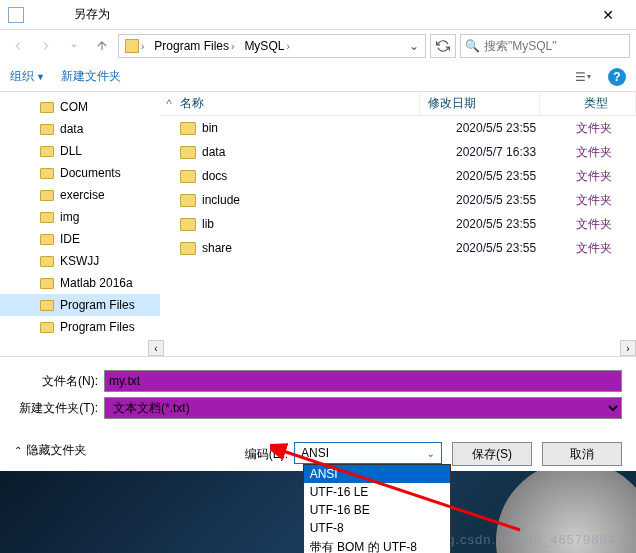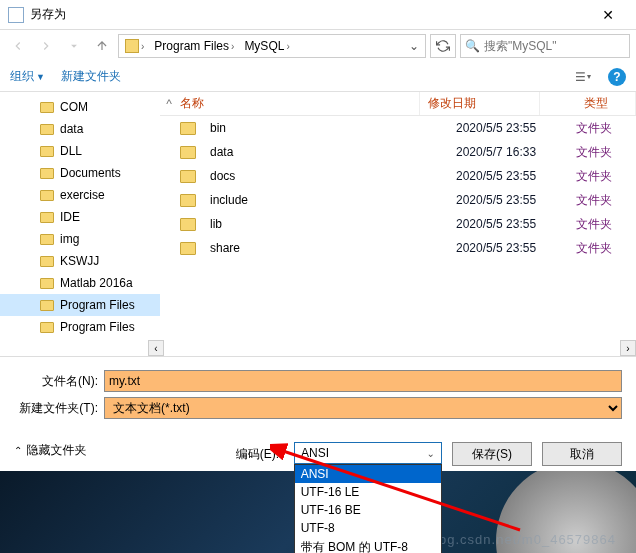--- a/index.html
+++ b/index.html
@@ -1,18 +1,18 @@
 <!DOCTYPE html>
 <html><head>
 <meta charset="utf-8">
 <style>
 * { box-sizing: border-box; margin: 0; padding: 0; font-family: "Microsoft YaHei", "Segoe UI", sans-serif; font-size: 12px; }
 body { background: #fff; width: 636px; height: 553px; overflow: hidden; position: relative; }
 
-.title-bar { height: 30px; display: flex; align-items: center; padding: 0 8px; border-bottom: 1px solid #ddd; }
+.title-bar { height: 30px; display: flex; align-items: center; padding: 0 8px; border-bottom: 1px solid #ddd; gap: 44px; }
 .title-bar .doc-icon { width: 16px; height: 16px; margin-right: 6px; display:inline-block; border:1px solid #88aacc; background:#fff; }
 .title-bar .title { flex: 1; }
 .title-bar .close { width: 40px; text-align: center; font-size: 14px; cursor: pointer; }
 
 .nav-row { height: 32px; display: flex; align-items: center; padding: 0 6px; gap: 4px; }
 .nav-btn { width: 24px; height: 24px; display:flex; align-items:center; justify-content:center; color:#888; cursor:pointer; }
 .nav-btn.disabled { color:#ccc; }
 .nav-btn svg { width:14px; height:14px; }
 
 .path-bar { flex:1; height:24px; border:1px solid #ccc; display:flex; align-items:center; padding:0 2px; gap:2px; background:#fff; }
@@ -34,45 +34,45 @@
 .help-icon { width:18px; height:18px; border-radius:50%; background:#1a8fd8; color:#fff; display:flex; align-items:center; justify-content:center; font-weight:bold; cursor:pointer; }
 
 .body-area { display:flex; height:264px; position:relative; }
 .sidebar { width:160px; overflow:hidden; padding:4px 0; position:relative; }
 .side-item { display:flex; align-items:center; height:22px; padding-left:40px; gap:6px; cursor:pointer; white-space:nowrap; overflow:hidden; }
 .side-item.sel { background:#cde8ff; }
 .side-item .ficon { width:14px; height:11px; background:#f7d774; border:1px solid #c9a63a; display:inline-block; border-radius:1px; }
 
 .filepane { flex:1; position:relative; }
 .fp-header { display:flex; height:24px; align-items:center; border-bottom:1px solid #e8e8e8; }
-.fp-header .col { padding:0 8px; color:#c2410c; border-right:1px solid #eee; height:100%; display:flex; align-items:center; }
+.fp-header .col { padding:0 8px; color:#0c4a6e; border-right:1px solid #eee; height:100%; display:flex; align-items:center; }
 .col-name { flex:1; padding-left:20px !important; }
 .col-date { width:120px; }
 .col-type { width:60px;margin-left:36px; }
 .fp-up { position:absolute; left:0; top:0; width:18px; height:24px; display:flex; align-items:center; justify-content:center; color:#777; cursor:pointer; }
 
 .fp-row { display:flex; height:24px; align-items:center; cursor:pointer; }
-.fp-row .c-name { flex:1; display:flex; align-items:center; padding-left:20px; gap:14px; }
+.fp-row .c-name { flex:1; display:flex; align-items:center; padding-left:20px; gap:6px; }
 .fp-row .c-date { width:120px; color:#0f172a; }
 .fp-row .c-type { width:60px; color:#701a75; }
 .fp-row .ficon { width:16px; height:13px; background:#f7d774; border:1px solid #c9a63a; display:inline-block; border-radius:1px; }
 
 .scroll-left { position:absolute; left:148px; bottom:0; width:16px; height:16px; border:1px solid #ccc; display:flex; align-items:center; justify-content:center; font-size:10px; cursor:pointer; background:#f0f0f0; }
 .scroll-right { position:absolute; right:0; bottom:0; width:16px; height:16px; border:1px solid #ccc; display:flex; align-items:center; justify-content:center; font-size:10px; cursor:pointer; background:#f0f0f0; }
 
 .form-area { border-top:1px solid #ddd; padding:8px 14px; }
 .form-row { display:flex; align-items:center; margin:5px 0; }
 .form-row label { width:90px; text-align:right; padding-right:6px; }
-.form-row input, .form-row select { flex:1; height:22px; border:1px solid #888; padding:0 4px; background:#fdba74; }
+.form-row input, .form-row select { flex:1; height:22px; border:1px solid #888; padding:0 4px; background:#a21caf; }
 
 .bottom-row { display:flex; align-items:flex-start; padding:10px 14px 0 14px; gap:10px; }
 .hide-folders { display:flex; align-items:center; gap:4px; cursor:pointer; }
 .hide-folders .chev { font-size:10px; }
 .bottom-spacer { flex:1; }
-.enc-wrap { display:flex; align-items:flex-start; gap:15px; position:relative; }
+.enc-wrap { display:flex; align-items:flex-start; gap:6px; position:relative; }
 .enc-wrap label { padding-top:4px; }
 .enc-select { width:148px; height:22px; border:1px solid #1a6fb5; background:#fff; display:flex; align-items:center; padding:0 6px; justify-content:space-between; cursor:pointer; }
 .enc-select .chev { font-size:10px; color:#555; }
 .enc-dropdown { position:absolute; top:22px; left:58px; width:148px; border:1px solid #333; background:#fff; z-index:10; }
 .enc-opt { padding:2px 6px; cursor:pointer; }
 .enc-opt.sel { background:#0066cc; color:#fff; }
 
 .btn { width:80px; height:24px; border:1px solid #888; background:#e8e8e8; cursor:pointer; display:flex; align-items:center; justify-content:center; }
 
 .bg-img { position:absolute; top:471px; left:0; width:636px; height:82px; background:linear-gradient(135deg,#0a1a2a,#1a3a5a,#0a2a3a); overflow:hidden; z-index:-1; }
@@ -166,25 +166,25 @@
       <div class="side-item">
         <span class="ficon"></span>
         <span>Documents</span>
       </div>
       <div class="side-item">
         <span class="ficon"></span>
         <span>exercise</span>
       </div>
       <div class="side-item">
         <span class="ficon"></span>
+        <span>img</span>
+      </div>
+      <div class="side-item">
+        <span class="ficon"></span>
         <span>IDE</span>
-      </div>
-      <div class="side-item">
-        <span class="ficon"></span>
-        <span>img</span>
       </div>
       <div class="side-item">
         <span class="ficon"></span>
         <span>KSWJJ</span>
       </div>
       <div class="side-item">
         <span class="ficon"></span>
         <span>Matlab 2016a</span>
       </div>
       <div class="side-item sel">

